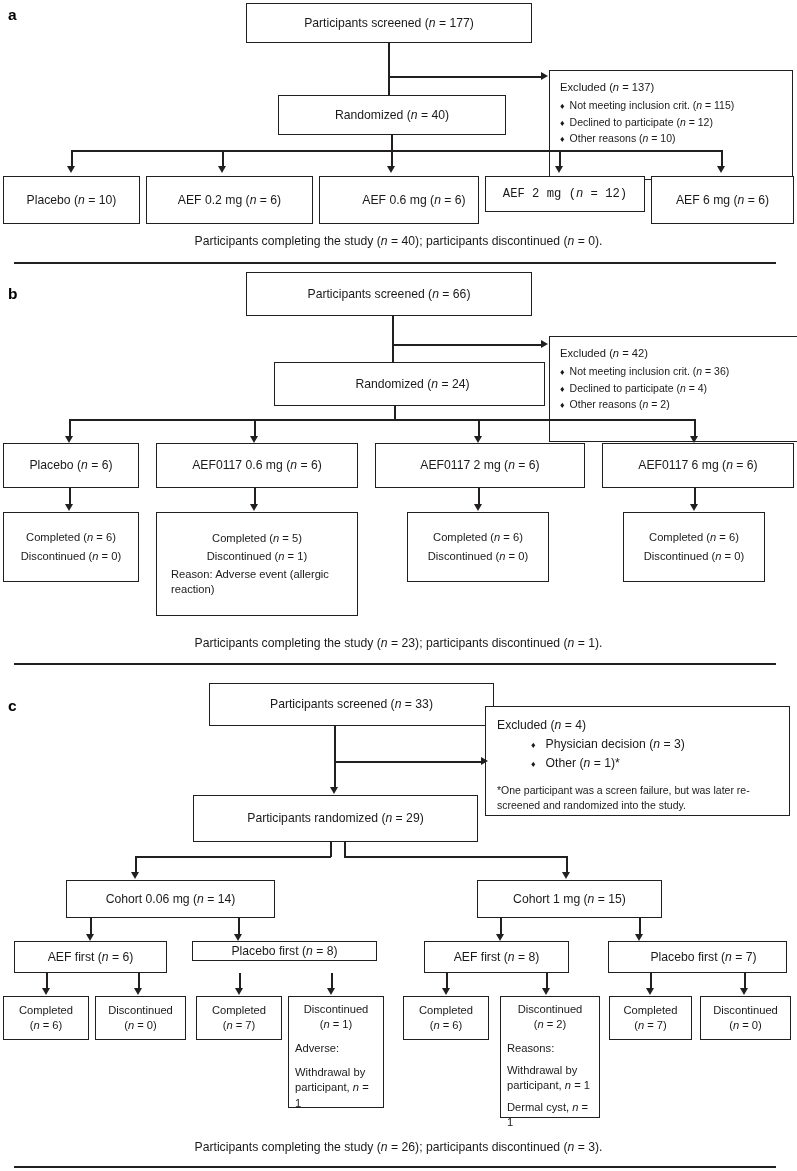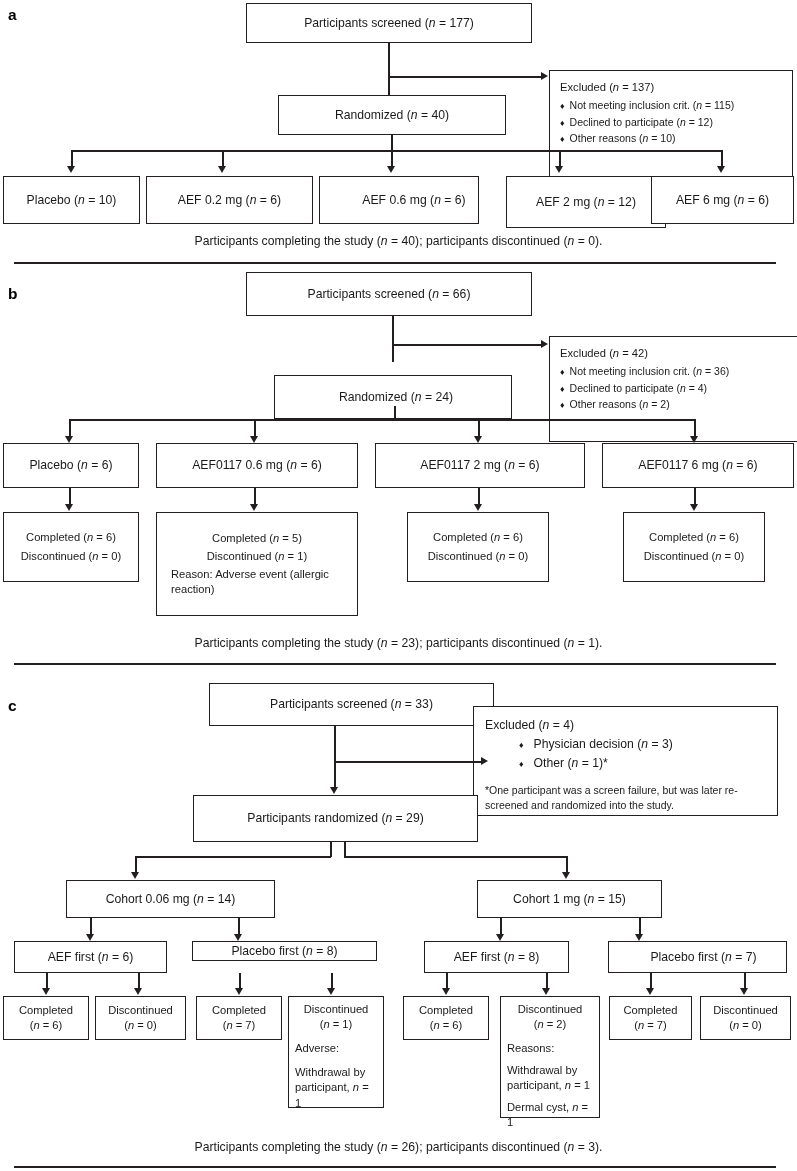--- a/index.html
+++ b/index.html
@@ -103,21 +103,21 @@
 
   <div class="box fs12" style="left:3px;top:176px;width:137px;height:48px;">
     <div class="inner"><span>Placebo (<i>n</i> = 10)</span></div>
   </div>
   <div class="box fs12" style="left:146px;top:176px;width:167px;height:48px;">
     <div class="inner"><span>AEF 0.2 mg (<i>n</i> = 6)</span></div>
   </div>
   <div class="box fs12" style="left:319px;top:176px;width:160px;height:48px;padding-left:30px;">
     <div class="inner"><span>AEF 0.6 mg (<i>n</i> = 6)</span></div>
   </div>
-  <div class="box fs12" style="left:506px;top:176px;width:160px;height:52px;">
+  <div class="box fs12" style="left:485px;top:176px;width:160px;height:36px;font-family:Liberation Mono, monospace;">
     <div class="inner"><span>AEF 2 mg (<i>n</i> = 12)</span></div>
   </div>
   <div class="box fs12" style="left:651px;top:176px;width:143px;height:48px;">
     <div class="inner"><span>AEF 6 mg (<i>n</i> = 6)</span></div>
   </div>
 
   <div class="caption" style="left:0;top:234px;width:797px;">Participants completing the study (<i>n</i> = 40); participants discontinued (<i>n</i> = 0).</div>
   <div class="rule" style="left:14px;top:262px;width:762px;"></div>
 </div>
 
@@ -139,21 +139,21 @@
         <span class="dia">♦</span>
         <span>Declined to participate (<i>n</i> = 4)</span>
       </div>
       <div class="exc-li">
         <span class="dia">♦</span>
         <span>Other reasons (<i>n</i> = 2)</span>
       </div>
     </div>
   </div>
 
-  <div class="box fs12" style="left:274px;top:375px;width:238px;height:44px;padding-left:6px;">
+  <div class="box fs12" style="left:274px;top:362px;width:271px;height:44px;padding-left:6px;">
     <div class="inner"><span>Randomized (<i>n</i> = 24)</span></div>
   </div>
 
   <div class="ln vl" style="left:392px;top:316px;height:46px;"></div>
   <div class="ln hl" style="left:392px;top:344px;width:150px;"></div>
   <div class="arrow-r" style="left:541px;top:340.4px;"></div>
 
   <div class="ln vl" style="left:394px;top:406px;height:14px;"></div>
   <div class="ln hl" style="left:69px;top:419px;width:625px;"></div>
   <div class="ln vl" style="left:69px;top:419px;height:18px;"></div>
@@ -217,21 +217,21 @@
   <div class="rule" style="left:14px;top:663px;width:762px;"></div>
 </div>
 
 <div class="panel">
   <div class="plabel" style="left:8px;top:697px;">c</div>
 
   <div class="box fs12" style="left:193px;top:683px;width:285px;height:43px;margin-left:16px;">
     <div class="inner"><span>Participants screened (<i>n</i> = 33)</span></div>
   </div>
 
-  <div class="box left topal fs11" style="left:473px;top:706px;width:305px;height:110px;">
+  <div class="box left topal fs11" style="left:485px;top:706px;width:305px;height:110px;">
     <div class="inner" style="padding:10px 11px;">
       <span class="exc-title fs12">Excluded (<i>n</i> = 4)</span>
       <div class="exc-li-c fs12">
         <span class="dia">♦</span>
         <span>Physician decision (<i>n</i> = 3)</span>
       </div>
       <div class="exc-li-c fs12">
         <span class="dia">♦</span>
         <span>Other (<i>n</i> = 1)*</span>
       </div>

